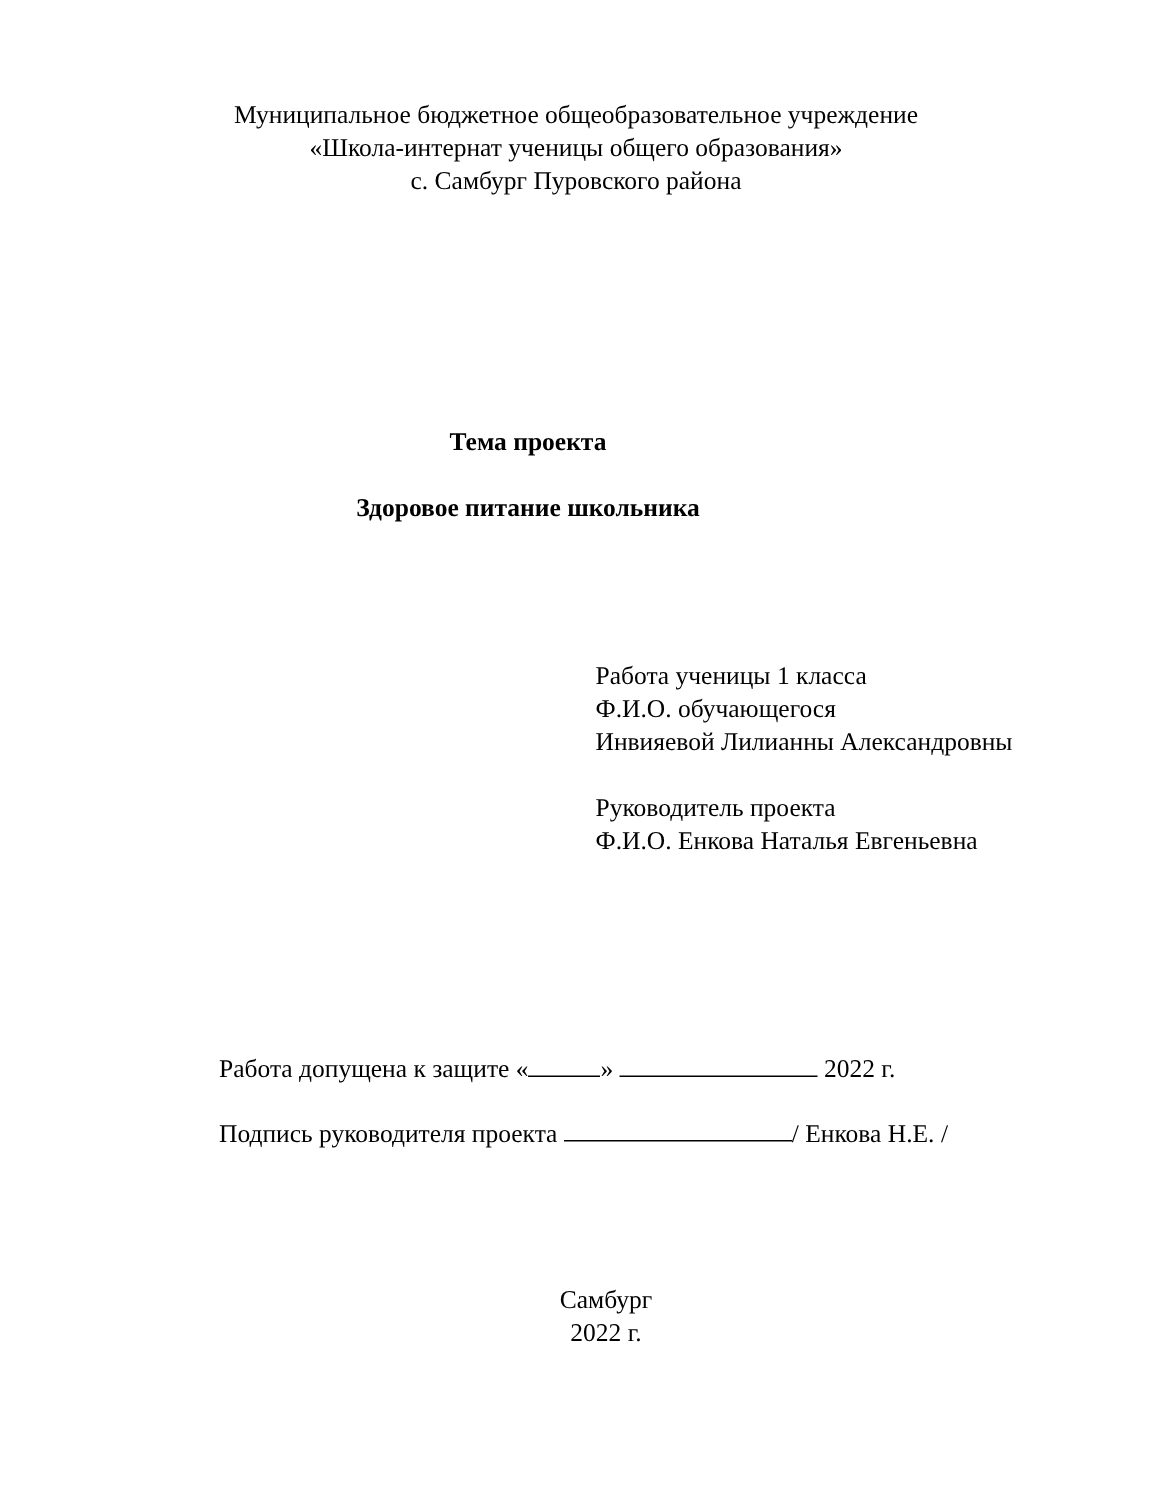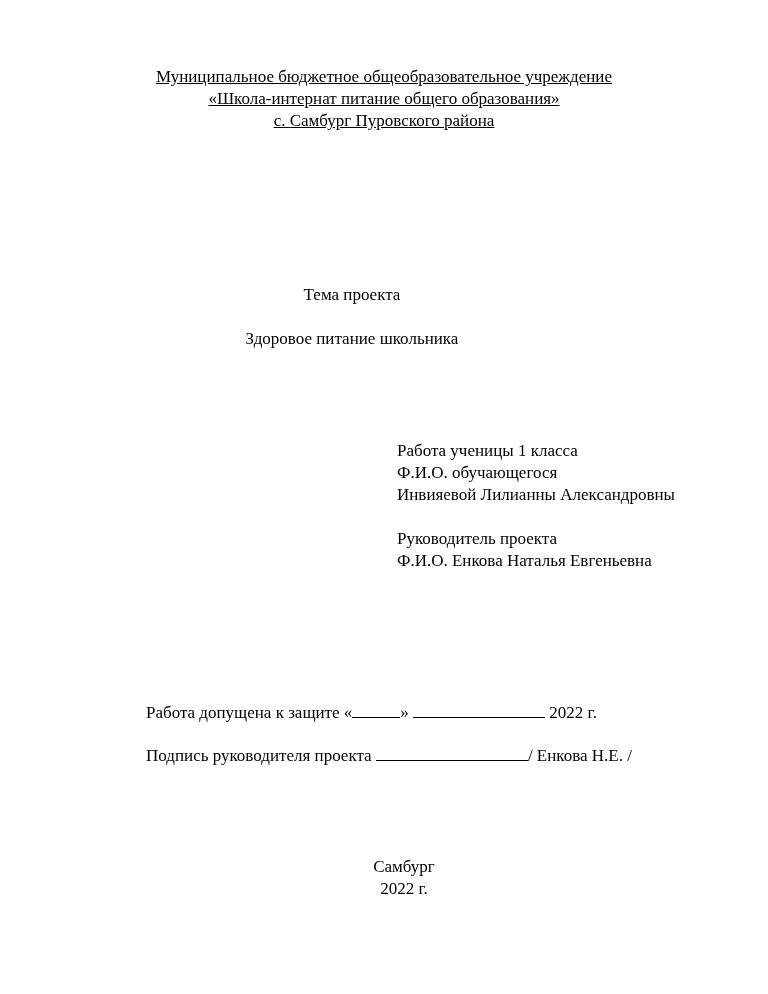--- a/index.html
+++ b/index.html
@@ -24,27 +24,27 @@
       background: #ffffff;
     }
     .center-block {
       position: absolute;
       left: 0;
       width: 768px;
       text-align: center;
       line-height: 22px;
     }
     .header { top: 66px; }
-    .header div { height: 22px; text-decoration: underline; }
+    .header div { height: 22px; }
     .title {
       position: absolute;
       left: 0;
       width: 704px;
       text-align: center;
-      font-weight: normal;
+      font-weight: bold;
       line-height: 22px;
     }
     .title-label { top: 284px; }
     .title-topic { top: 328px; }
     .right-block {
       position: absolute;
       left: 397px;
       top: 440px;
       line-height: 22px;
       text-align: left;
@@ -68,21 +68,21 @@
     }
     .footer { top: 856px; padding-left: 20px; }
   </style>
 </head>
 <body>
 
 <div class="page">
 
   <div class="center-block header">
     <div>Муниципальное бюджетное общеобразовательное учреждение</div>
-    <div>«Школа-интернат питание общего образования»</div>
+    <div>«Школа-интернат ученицы общего образования»</div>
     <div>с. Самбург Пуровского района</div>
   </div>
 
   <div class="title title-label">Тема проекта</div>
   <div class="title title-topic">Здоровое питание школьника</div>
 
   <div class="right-block">
     <div>Работа ученицы 1 класса</div>
     <div>Ф.И.О. обучающегося</div>
     <div>Инвияевой Лилианны Александровны</div>

